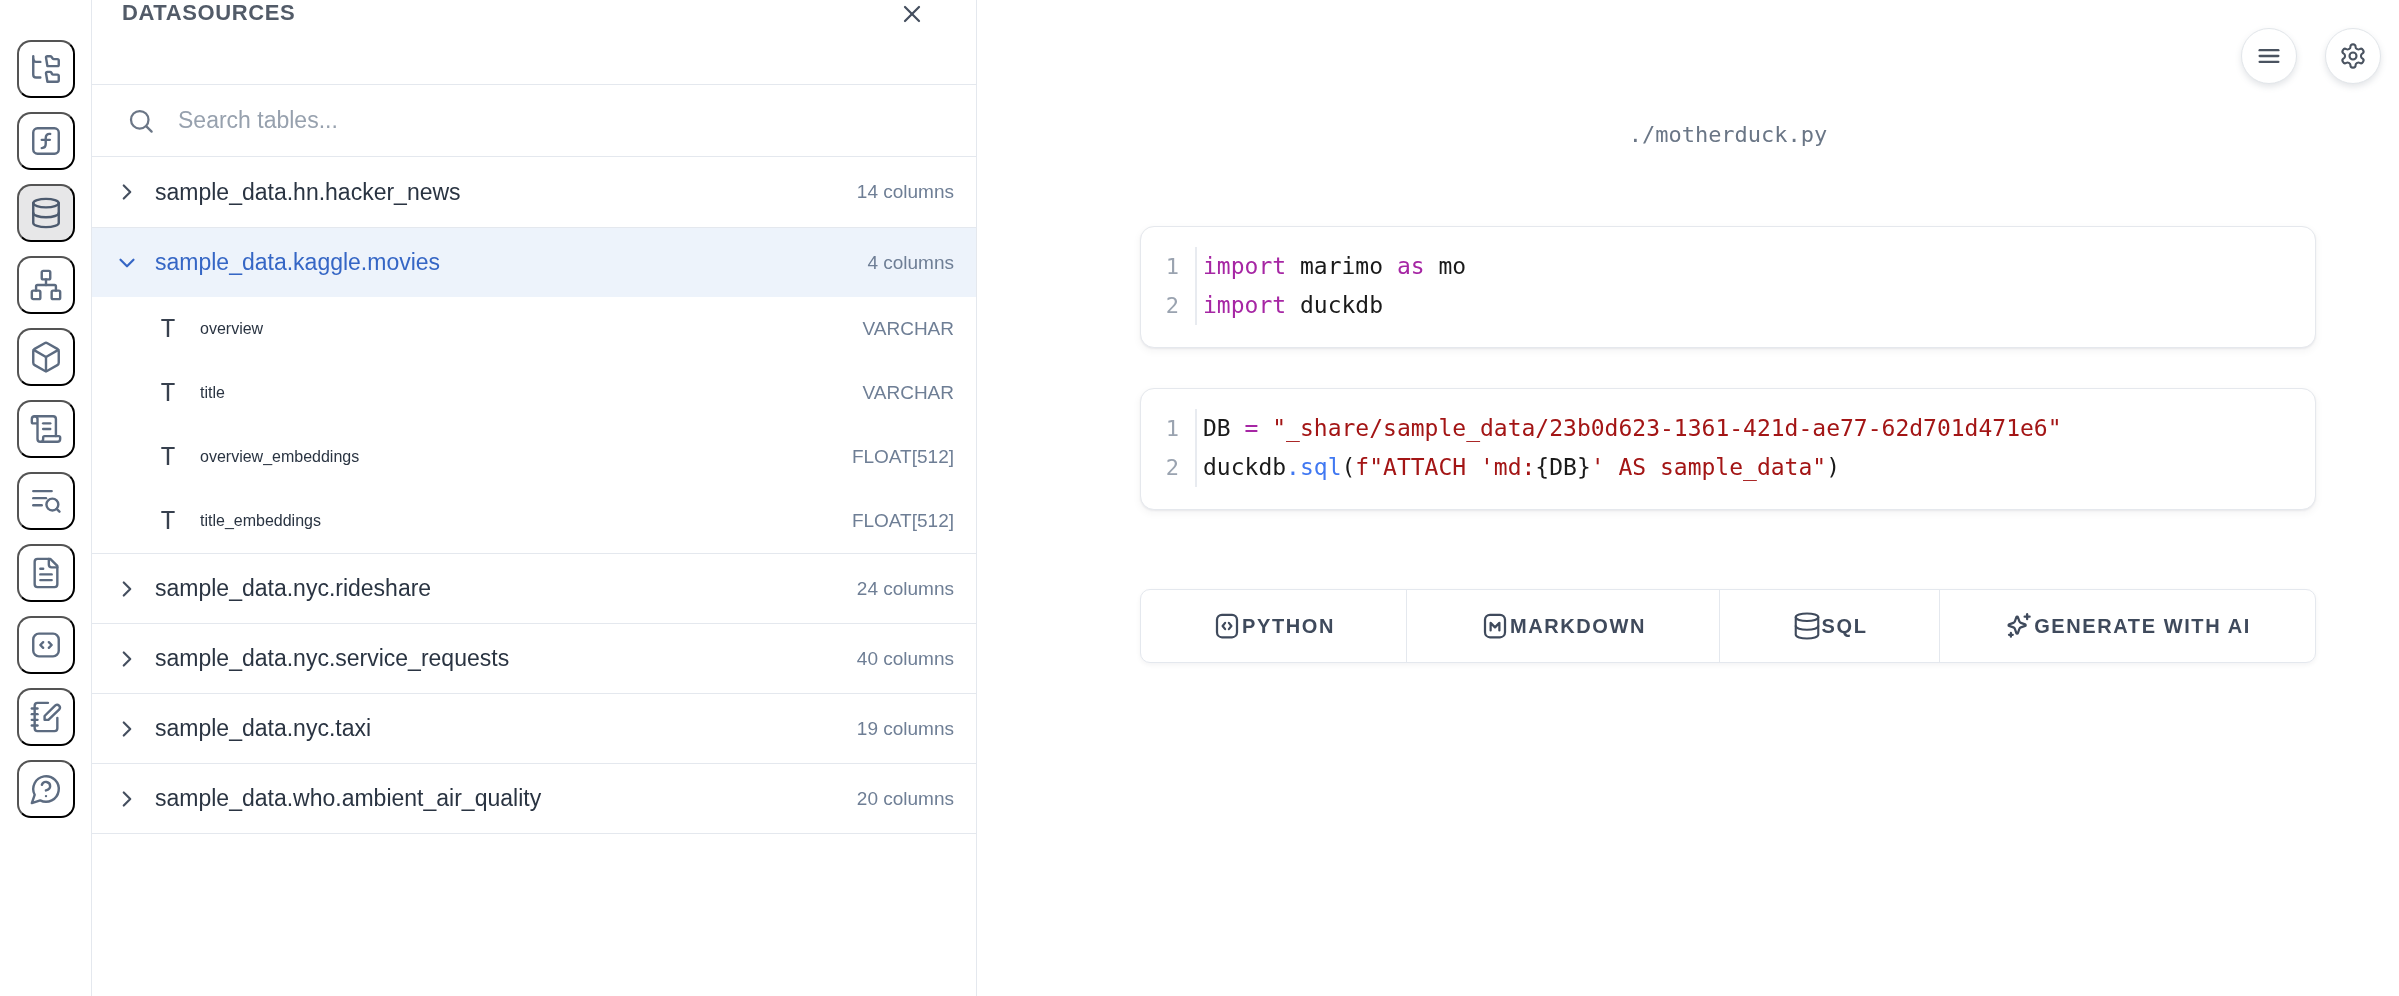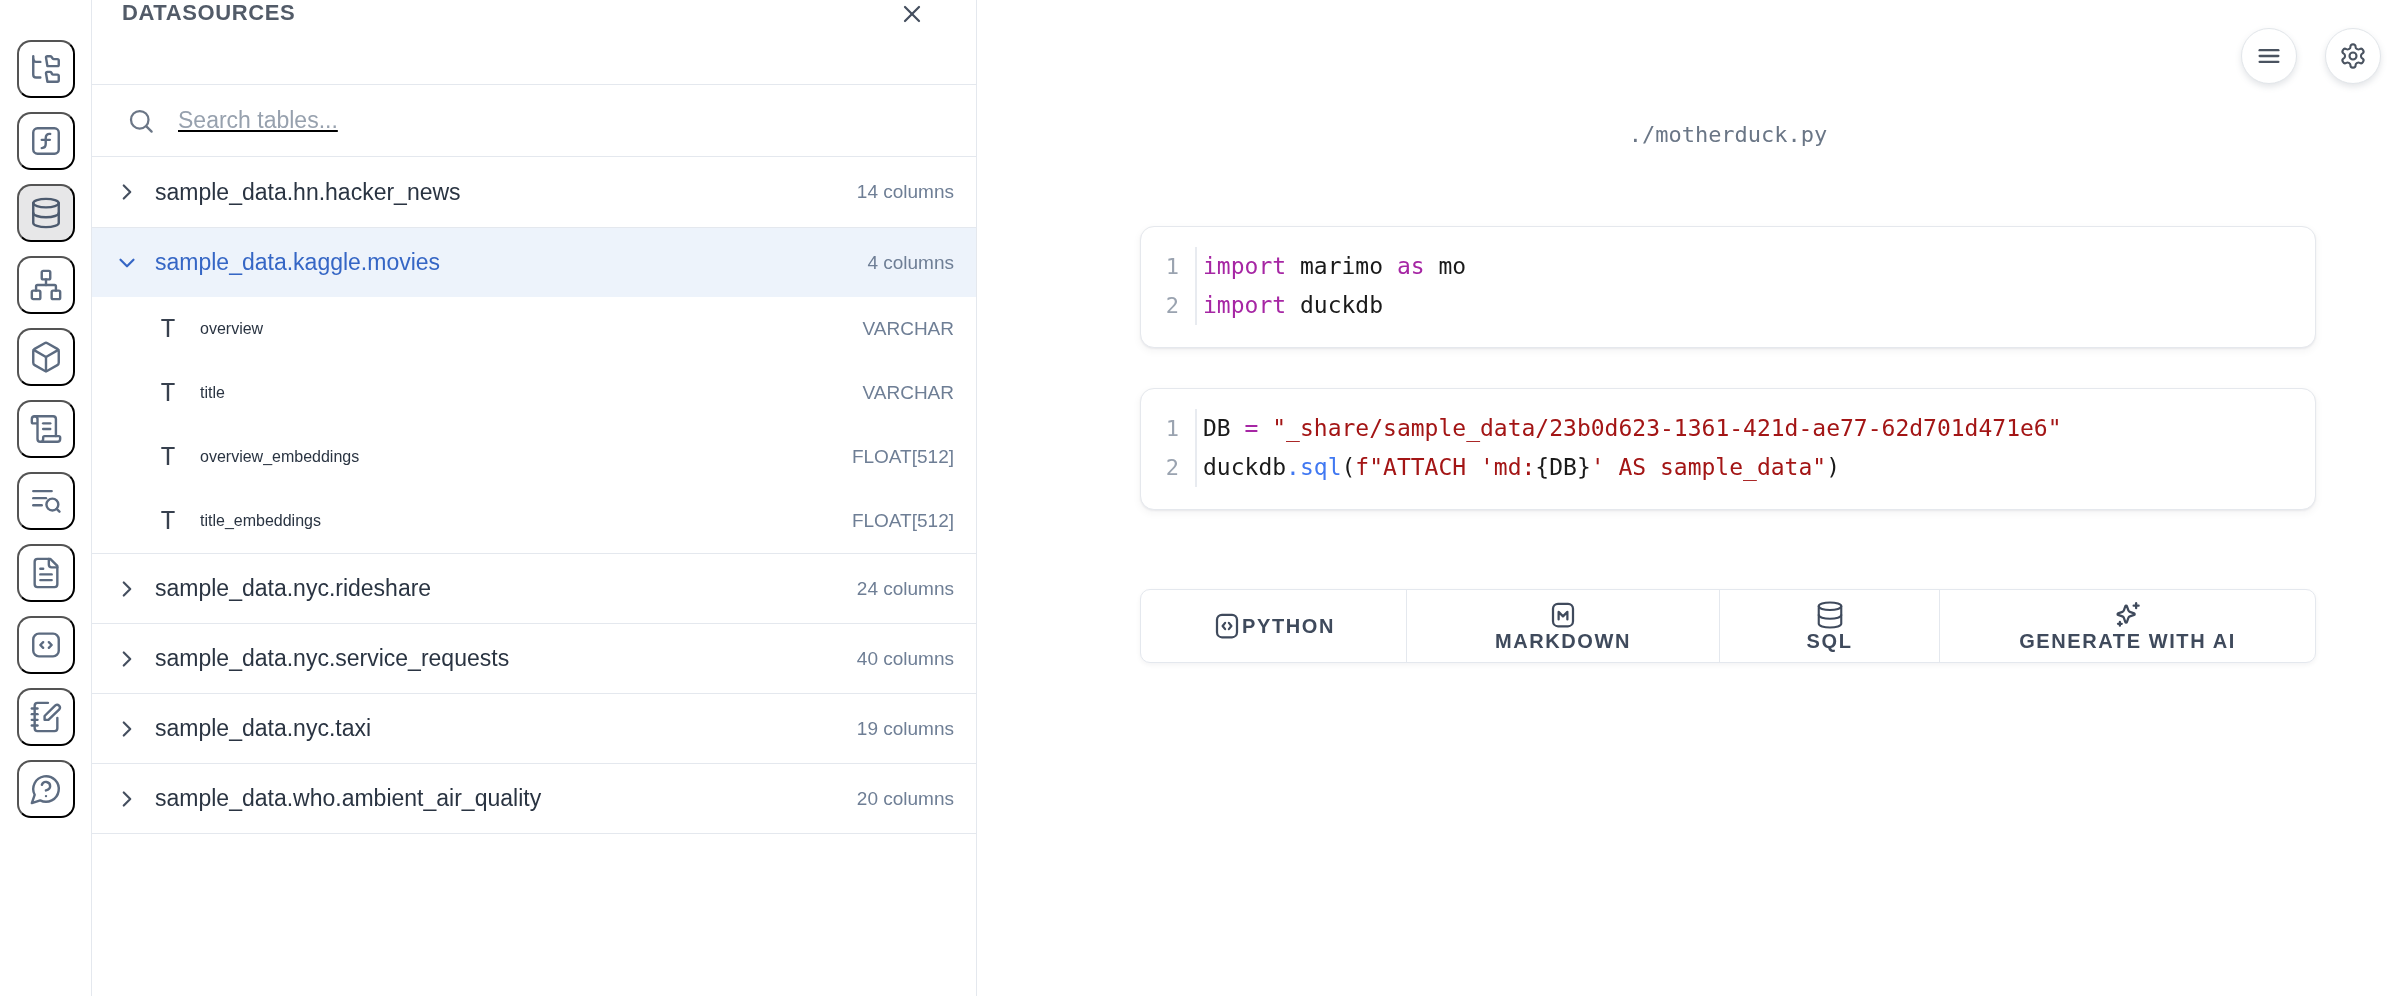--- a/index.html
+++ b/index.html
@@ -34,21 +34,21 @@
   
   .panel { width:885px; height:100%; border-right:1px solid var(--border); flex:none;
            display:flex; flex-direction:column; background:#fff; }
   .panel-header { height:85px; flex:none; display:flex; 
                   justify-content:space-between; padding:0 50px 0 30px; border-bottom:1px solid var(--border); }
   .panel-title { font-size:22px; font-weight:700; letter-spacing:0.6px; color:var(--header-text); }
   .close-btn { background:none; border:none; cursor:pointer; color:#454f5f; display:flex; }
   .close-btn svg { width:28px; height:28px; }
 
   .search-row { height:72px; flex:none; display:flex; align-items:center; padding:0 30px 0 34px;
-                border-bottom:1px solid var(--border); gap:22px;text-decoration:underline; }
+                border-bottom:1px solid var(--border); gap:22px; }
   .search-row svg { width:30px; height:30px; color:#6b7686; flex:none; }
   .search-input { border:none; outline:none; flex:1; font-size:23px; color:var(--text);
                   font-family:"Liberation Sans", sans-serif; background:transparent; }
   .search-input::placeholder { color:var(--muted); }
 
   .table-list { flex:none; }
   .table-row { height:70px; display:flex; align-items:center; padding:0 22px 0 22px;
                border-top:1px solid var(--border); cursor:pointer; }
   .table-row:first-child { border-top:none; }
   .table-list { border-bottom:1px solid var(--border); }
@@ -91,21 +91,21 @@
   .tok-fn { color:var(--fn); }
   .tok-d  { color:#1a1a1a; }
 
   .add-row { width:1176px; margin:79px 0 0 163px; height:74px; display:flex;
              border:1px solid var(--border); border-radius:10px; background:#fff;
              box-shadow:0 2px 5px rgba(16,24,40,.05); overflow:hidden; }
   .add-btn { display:flex; align-items:center; justify-content:center; 
              border:none; background:none; cursor:pointer; color:var(--btn-text);
              font-family:"Liberation Sans", sans-serif;
              font-size:20px; font-weight:700; letter-spacing:1.6px; }
-  .add-btn + .add-btn { border-left:1px solid var(--border);flex-direction:column; }
+  .add-btn + .add-btn { border-left:1px solid var(--border); }
   .add-btn svg { width:30px; height:30px; flex:none; }
   .add-btn.w1{ width:265px; } .add-btn.w2{ width:313px; } .add-btn.w3{ width:220px; } .add-btn.w4{ flex:1; }
 </style>
 </head>
 <body>
 
 <div class="app">
 
   <nav class="rail" id="rail">
       <button class="rail-btn">

